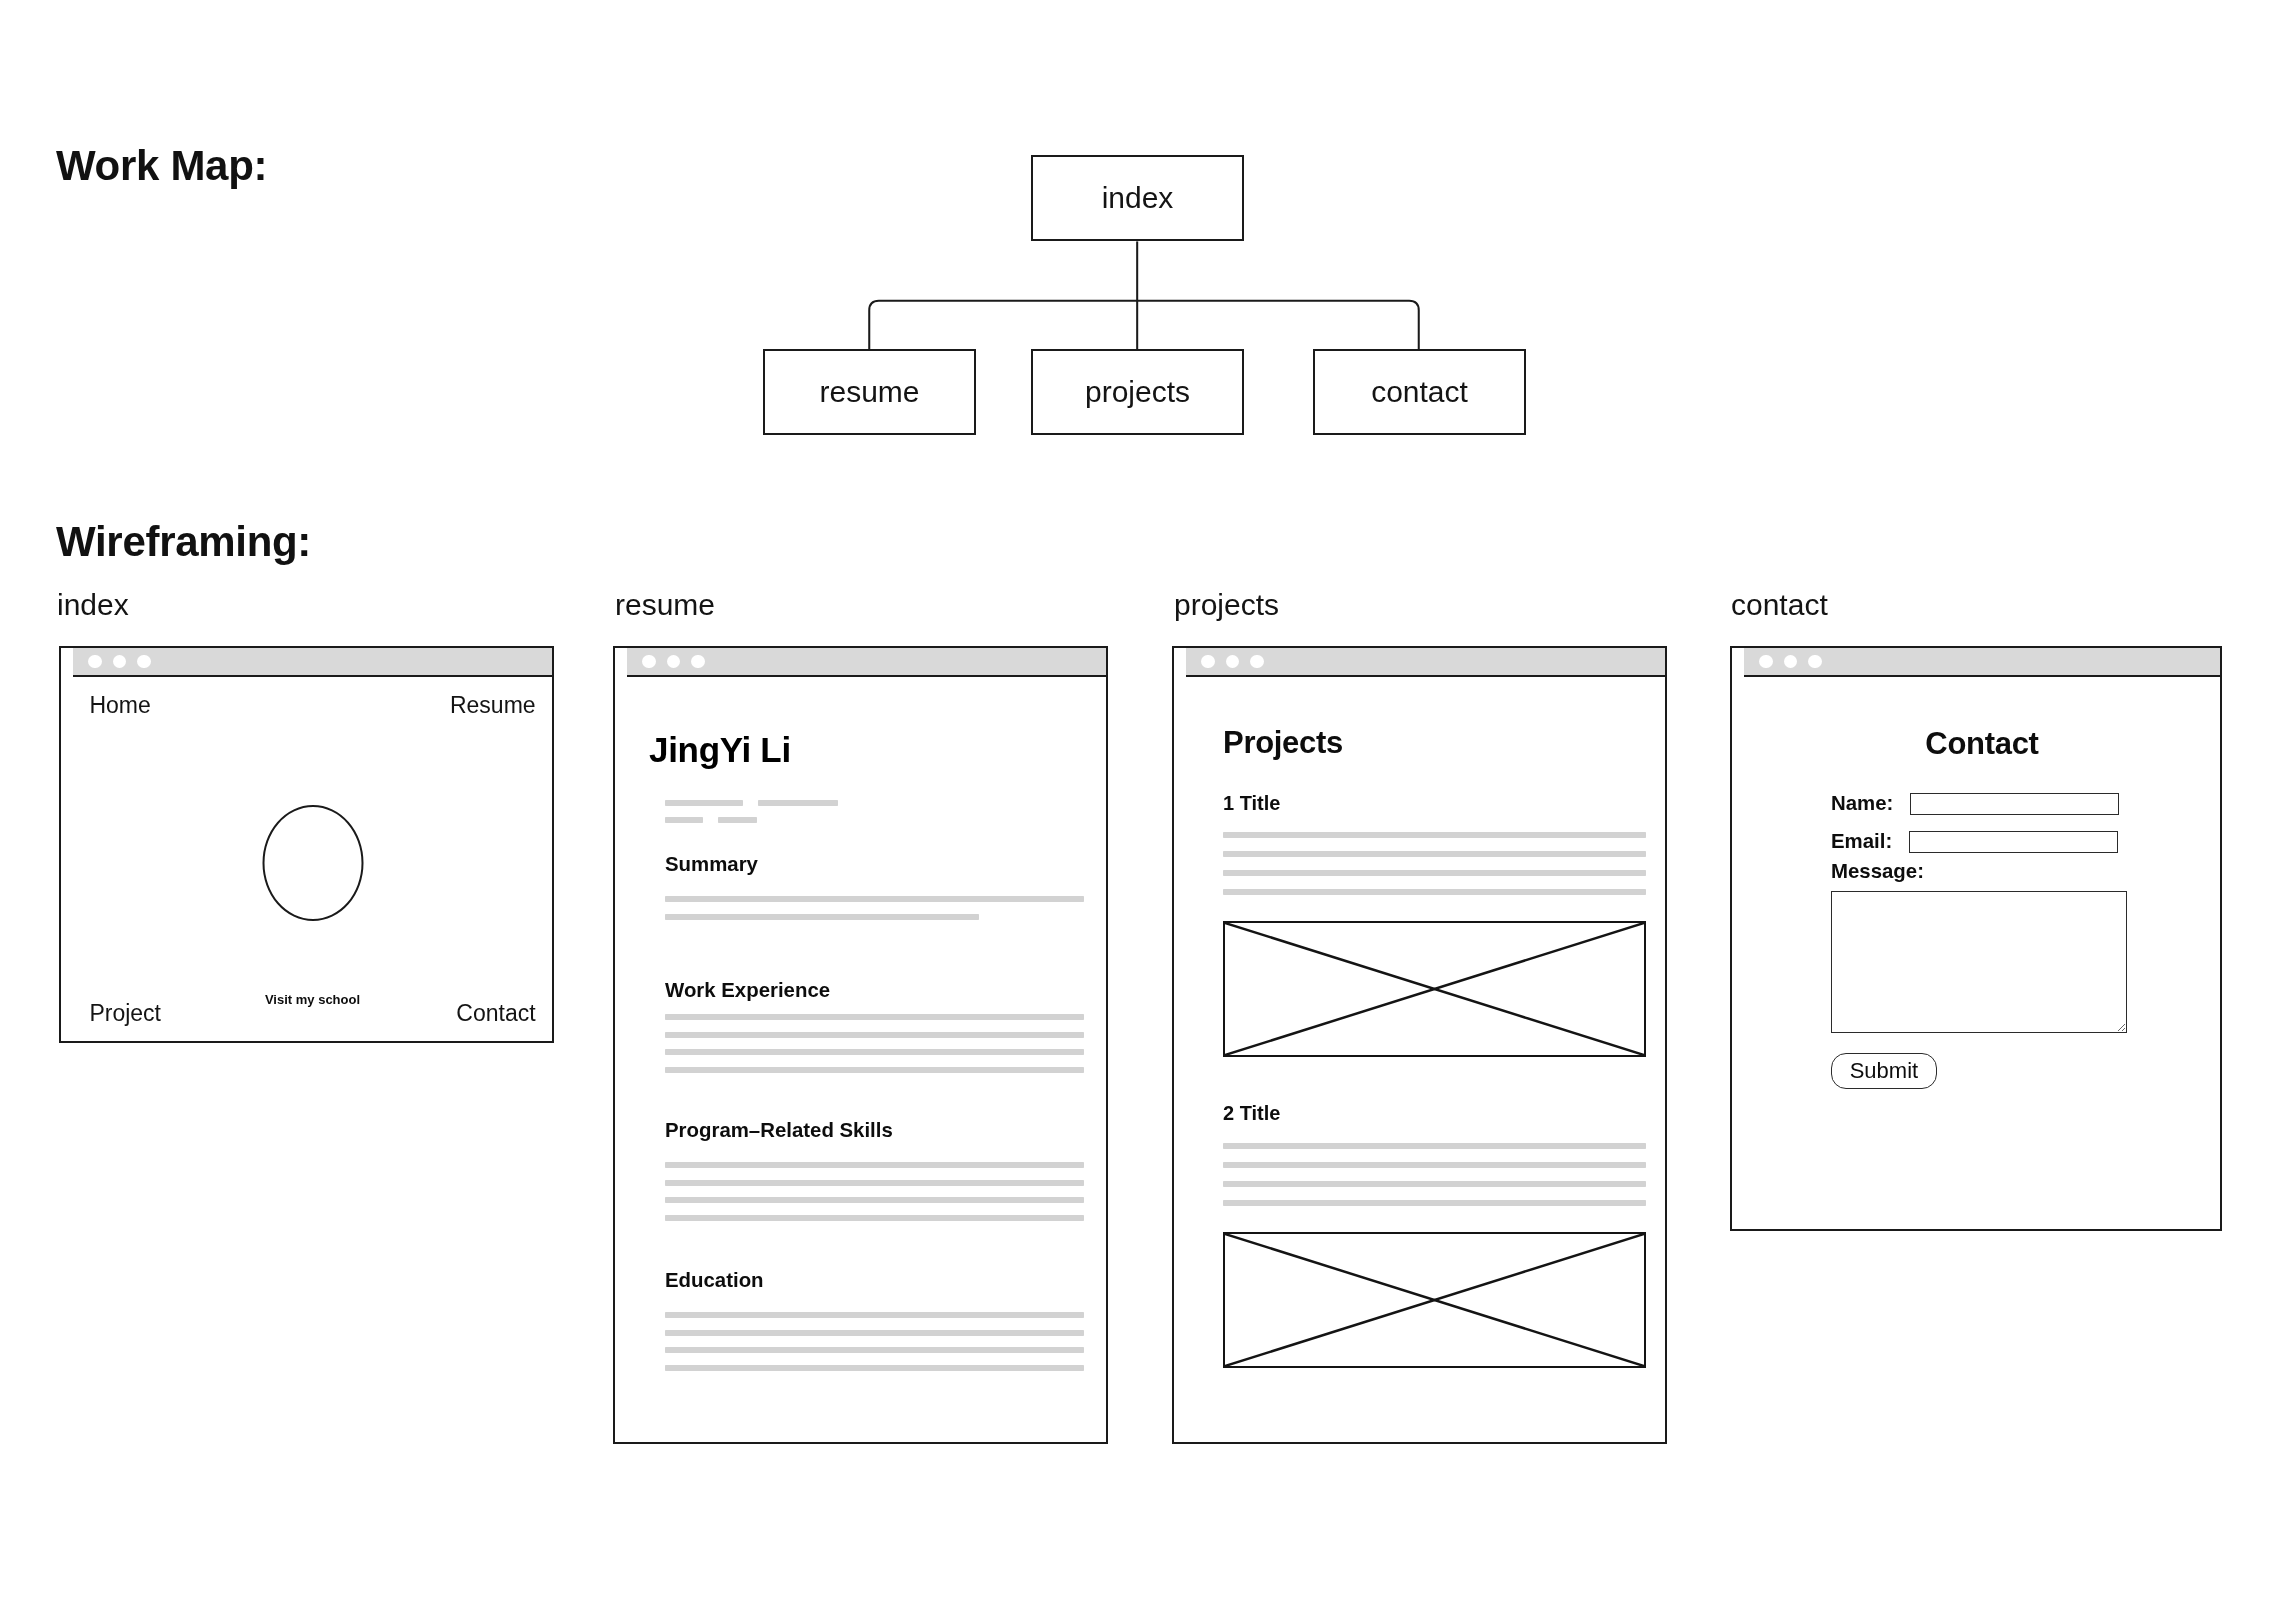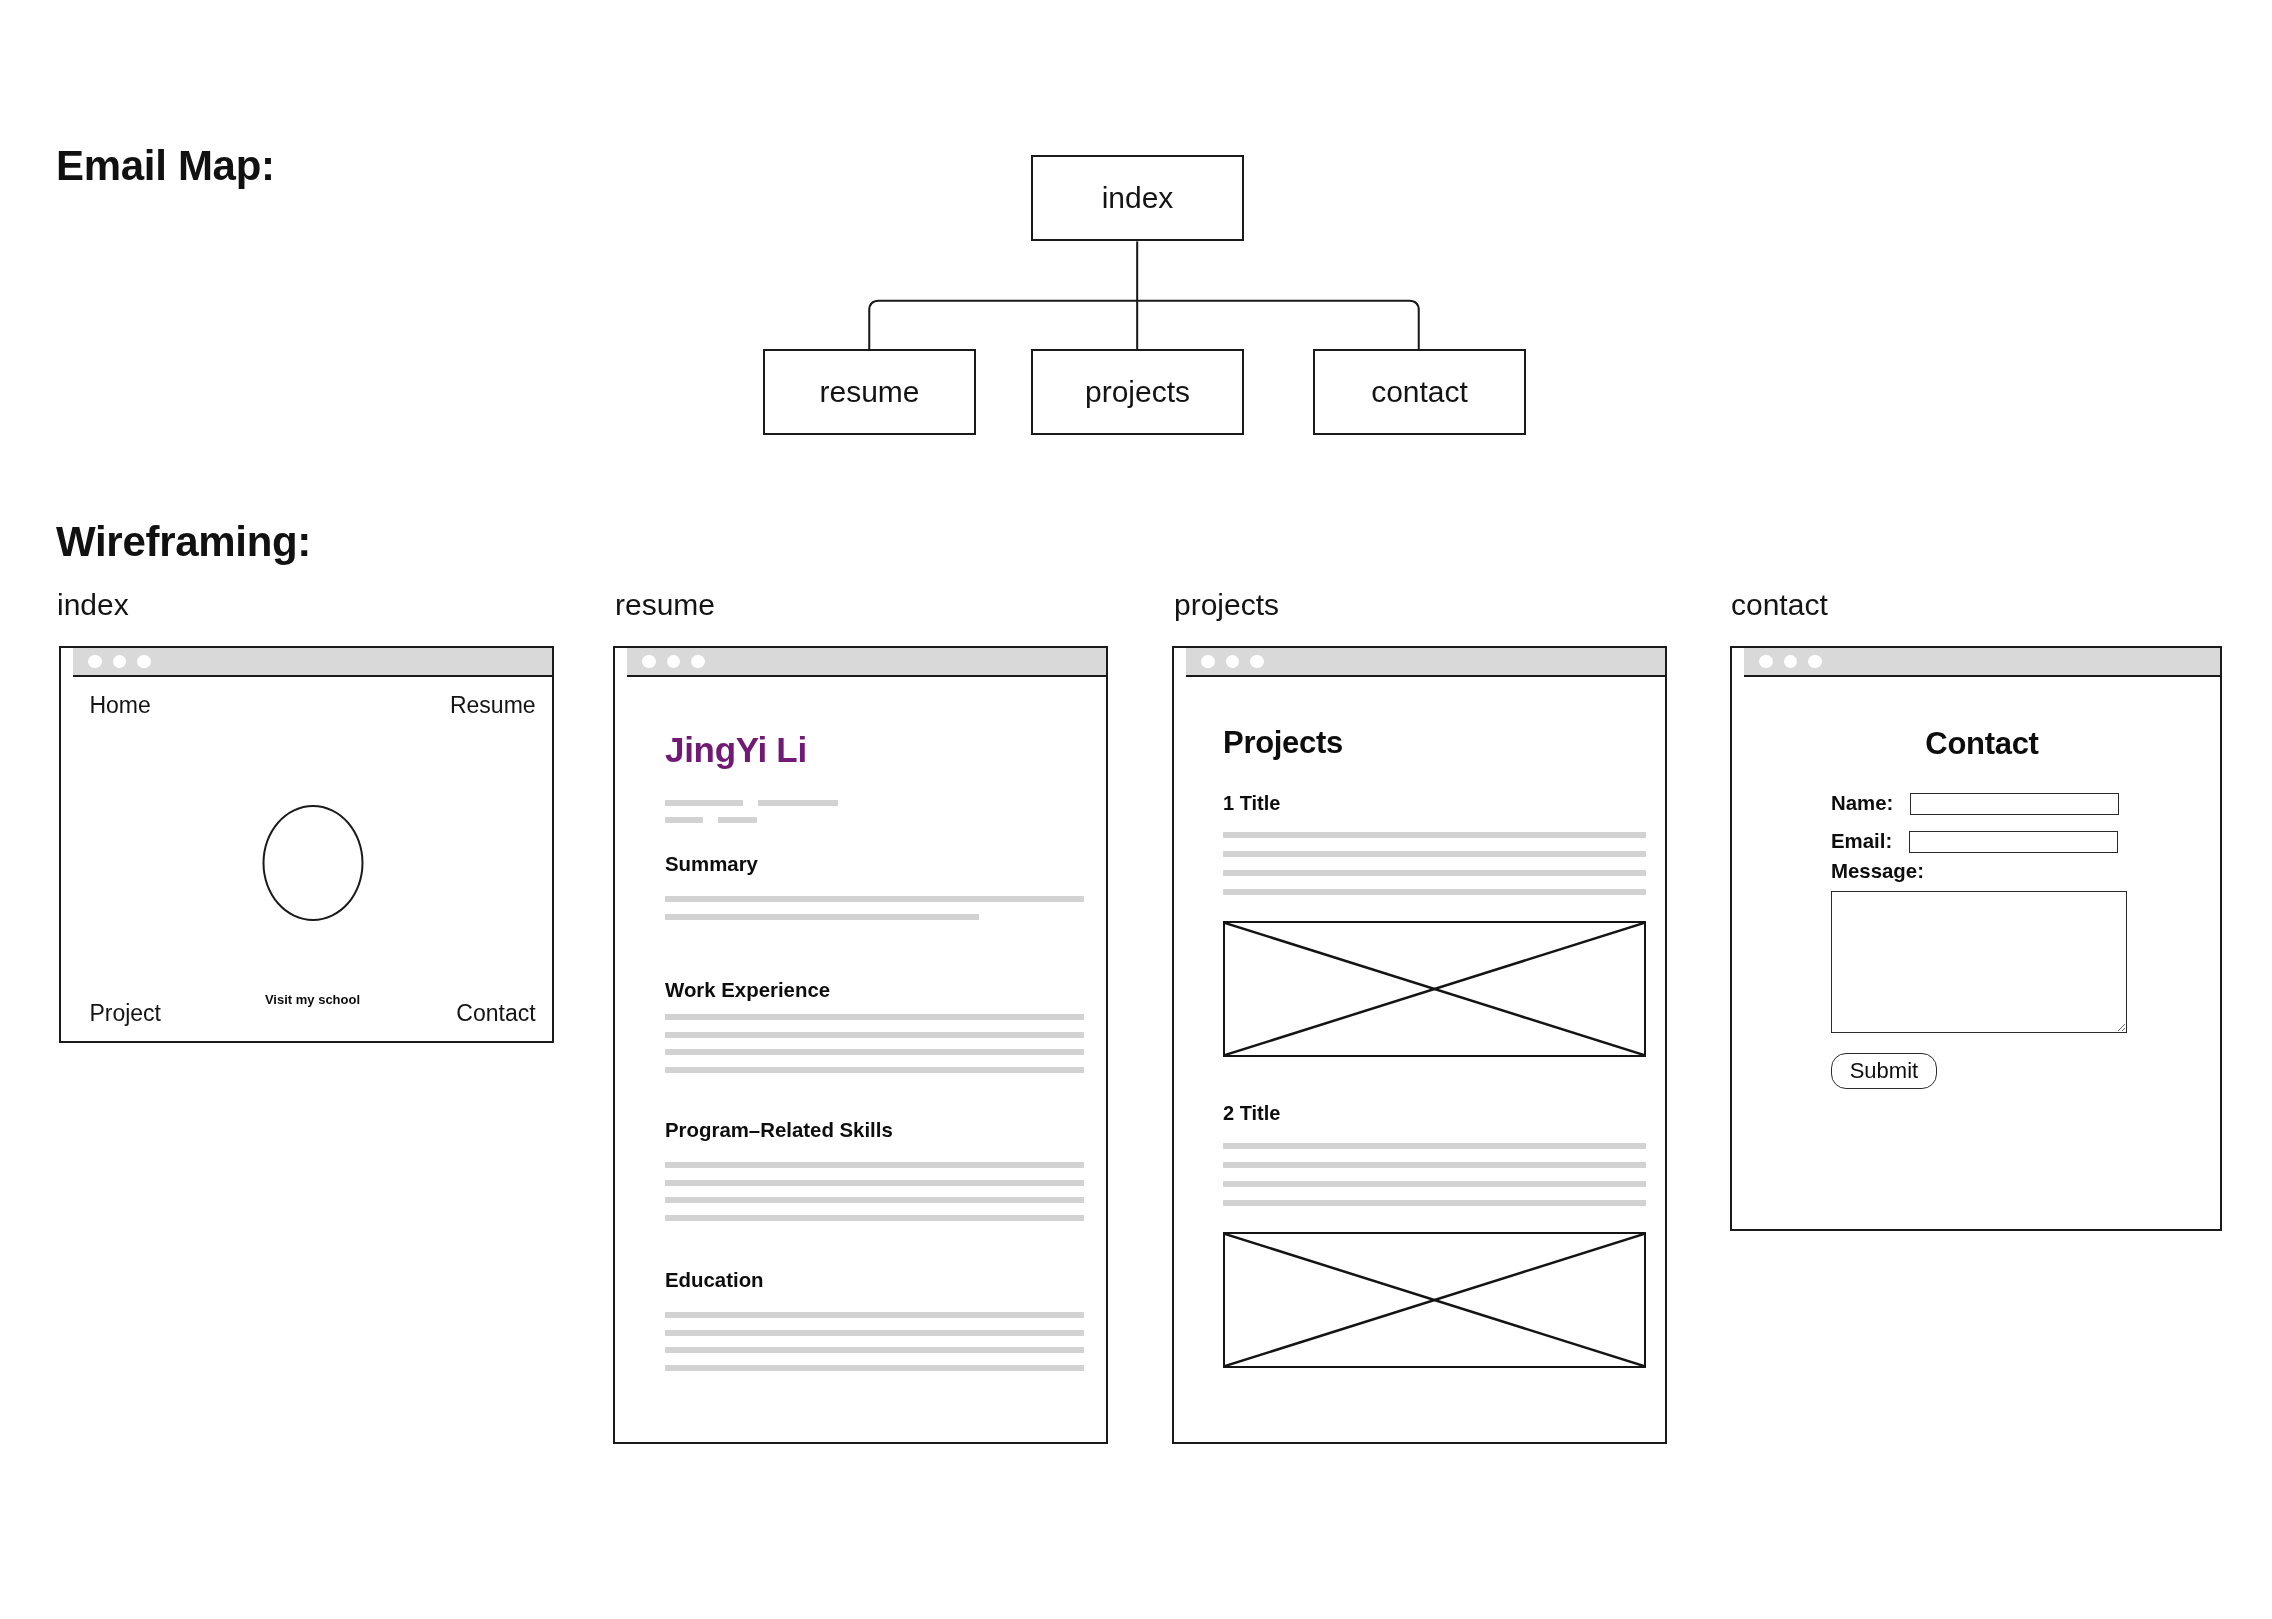--- a/index.html
+++ b/index.html
@@ -157,24 +157,24 @@
   }
 
   
   .bar {
     background: #d2d2d2;
     height: 6.1px;
     border-radius: 0.7px;
   }
   #res-name {
     position: absolute;
-    left: 38px; top: 53px;
+    left: 22px; top: 53px;
     font-size: 35px;
     font-weight: 600;
-    color: #701a75;
+    color: #000000;
     letter-spacing: -0.3px;
   }
   #res-contact-bars {
     position: absolute;
     left: 38px; top: 123px;
     width: 409px;
   }
   .res-bar-row { display: flex; gap: 15px; margin-bottom: 11px; }
   .res-section-title {
     position: absolute;
@@ -278,21 +278,21 @@
     font-weight: 400;
     color: #0d0d0d;
     font-family: "Liberation Sans", sans-serif;
     line-height: 1;
     box-sizing: border-box;
   }
 </style>
 </head>
 <body>
 
-<div id="heading-sitemap" class="section-heading">Email Map:</div>
+<div id="heading-sitemap" class="section-heading">Work Map:</div>
 
 <div id="sitemap">
 
   <svg id="sitemap-connectors" viewBox="0 0 3334 720" preserveAspectRatio="none">
 
     <path d="M1668,354 L1668,512" stroke="#1a1a1a" stroke-width="3" fill="none"></path>
 
     <path d="M1275,512 L1275,455 Q1275,441 1289,441 L2067,441 Q2081,441 2081,455 L2081,512" stroke="#1a1a1a" stroke-width="3" fill="none"></path>
   </svg>
 

